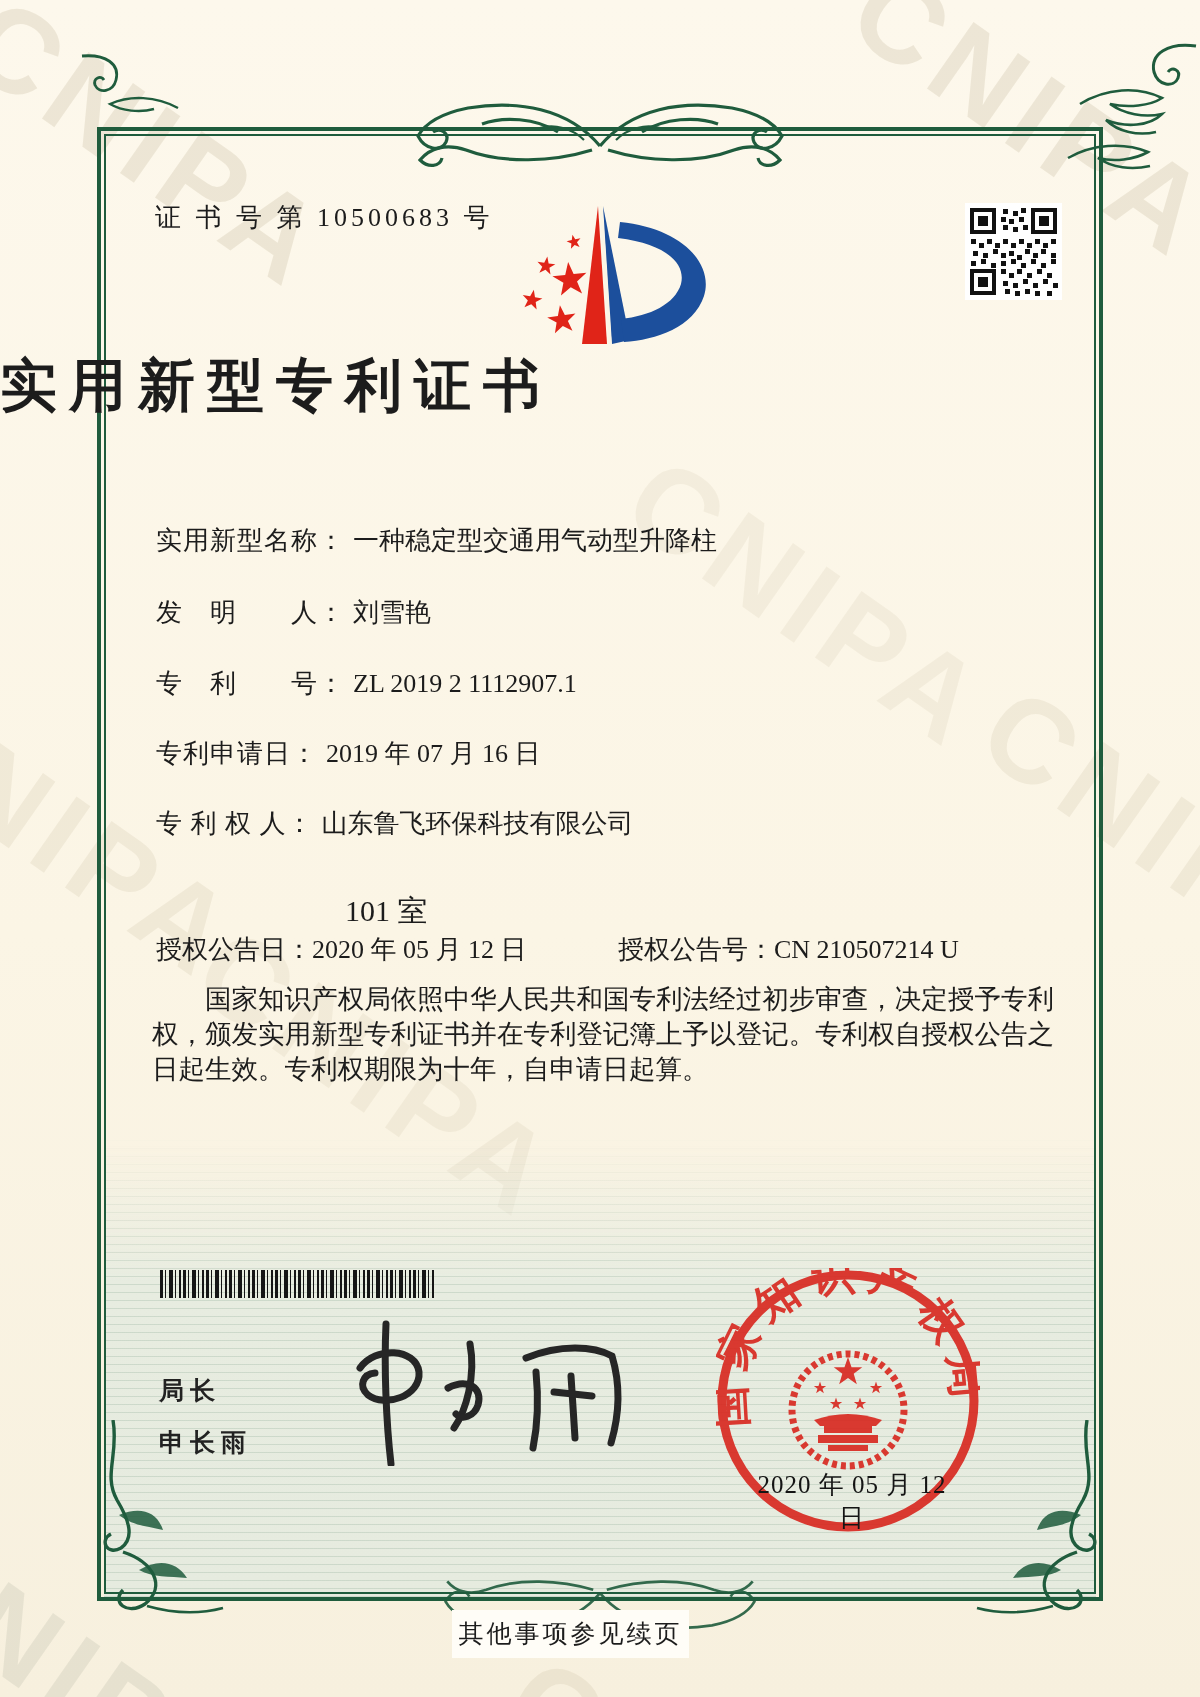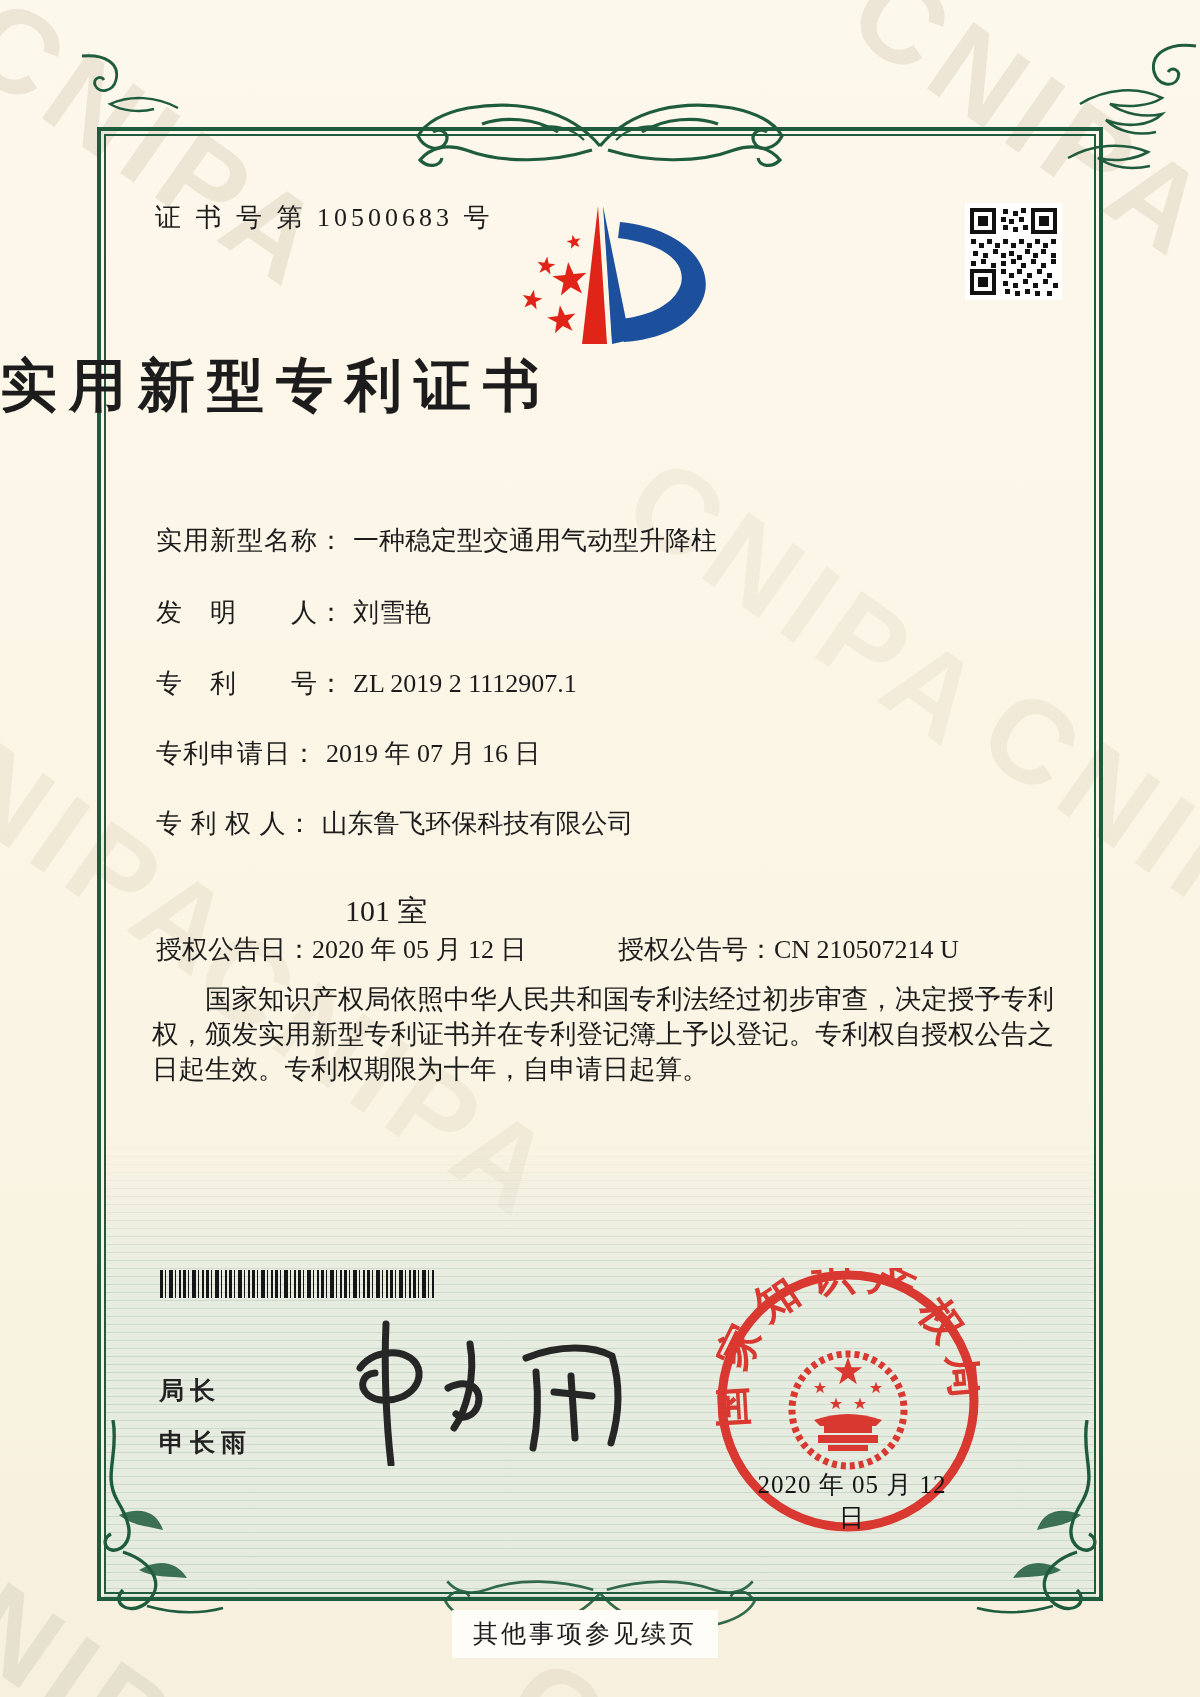--- a/index.html
+++ b/index.html
@@ -34,21 +34,21 @@
     text-align:justify;text-indent:2em;}
   .barcode{position:absolute;left:160px;top:1270px;width:276px;height:28px;
     background:repeating-linear-gradient(90deg,#151515 0 3px,transparent 3px 5px,#151515 5px 6px,
       transparent 6px 9px,#151515 9px 13px,transparent 13px 15px,#151515 15px 16px,
       transparent 16px 19px,#151515 19px 21px,transparent 21px 23px);}
   .official{position:absolute;left:159px;font-family:Liberation Serif, serif;
     font-weight:600;font-size:25px;letter-spacing:6px;color:#222;}
   .seal-date{position:absolute;left:742px;top:1468px;width:220px;text-align:center;
     font-size:25px;letter-spacing:1px;color:#141414;}
   .page-num{position:absolute;left:430px;top:1550px;width:290px;text-align:center;font-size:23px;}
-  .cont-strip{position:absolute;left:452px;top:1610px;width:266px;height:48px;
+  .cont-strip{position:absolute;left:452px;top:1610px;width:237px;height:48px;
     background:#fffdf7;text-align:center;line-height:48px;font-size:25px;letter-spacing:3px;}
   .orn{position:absolute;pointer-events:none;}
   svg text{font-family:"Liberation Serif","DejaVu Serif",serif;}
 </style>
 </head>
 <body>
 
 <div class="page">
 
   <div class="wm" style="left:20px;top:-30px;opacity:.13;">CNIPA</div>

